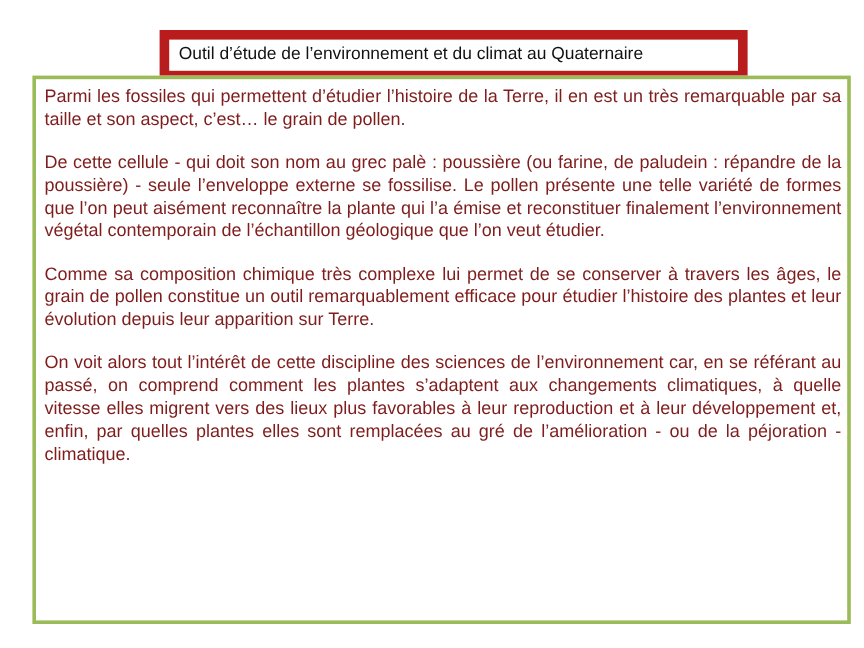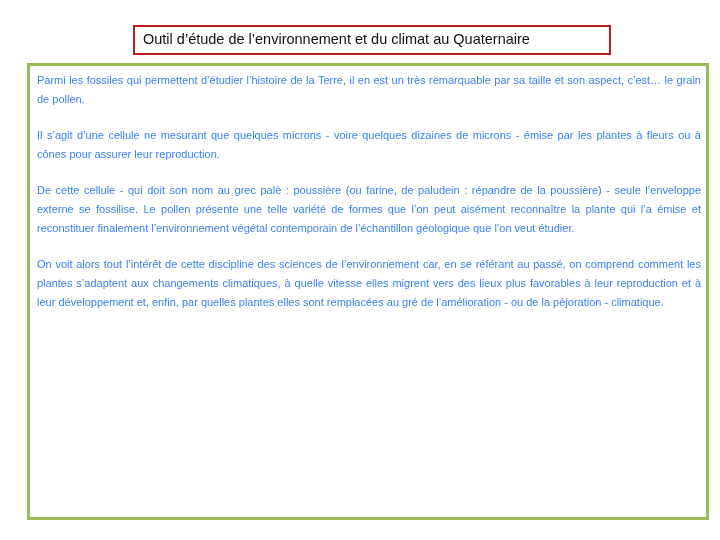--- a/index.html
+++ b/index.html
@@ -14,21 +14,21 @@
       overflow: hidden;
       font-family: "Liberation Sans", "DejaVu Sans", sans-serif;
       color: #111111;
     }
     .title-box {
       position: absolute;
       left: 133px;
       top: 25px;
       width: 474px;
       height: 26px;
-      border: 2px solid #b91c1c;
+      border: 8px solid #b91c1c;
       box-sizing: content-box;
       background: #ffffff;
     }
     .title-text {
       position: absolute;
       left: 8px;
       top: 4px;
       font-size: 14.5px;
       letter-spacing: 0px;
       white-space: nowrap;
@@ -45,34 +45,34 @@
       background: #ffffff;
     }
     .content-inner {
       position: absolute;
       left: 7px;
       top: 5px;
       width: 664px;
     }
     .para {
       margin: 0 0 17px 0;
-      font-size: 11px;
+      font-size: 15px;
       line-height: 19px;
       text-align: justify;
       text-align-last: left;
-      color: #3b82f6;
+      color: #7f1d1d;
     }
   </style>
 </head>
 <body>
 
 <div class="title-box">
   <span class="title-text">Outil d’étude de l’environnement et du climat au Quaternaire</span>
 </div>
 
 <div class="content-box">
   <div class="content-inner">
     <p class="para">Parmi les fossiles qui permettent d’étudier l’histoire de la Terre, il en est un très remarquable par sa taille et son aspect, c’est… le grain de pollen.</p>
-    <p class="para">Il s’agit d’une cellule ne mesurant que quelques microns - voire quelques dizaines de microns - émise par les plantes à fleurs ou à cônes pour assurer leur reproduction.</p>
     <p class="para">De cette cellule - qui doit son nom au grec palè : poussière (ou farine, de paludein : répandre de la poussière) - seule l’enveloppe externe se fossilise. Le pollen présente une telle variété de formes que l’on peut aisément reconnaître la plante qui l’a émise et reconstituer finalement l’environnement végétal contemporain de l’échantillon géologique que l’on veut étudier.</p>
+    <p class="para">Comme sa composition chimique très complexe lui permet de se conserver à travers les âges, le grain de pollen constitue un outil remarquablement efficace pour étudier l’histoire des plantes et leur évolution depuis leur apparition sur Terre.</p>
     <p class="para">On voit alors tout l’intérêt de cette discipline des sciences de l’environnement car, en se référant au passé, on comprend comment les plantes s’adaptent aux changements climatiques, à quelle vitesse elles migrent vers des lieux plus favorables à leur reproduction et à leur développement et, enfin, par quelles plantes elles sont remplacées au gré de l’amélioration - ou de la péjoration - climatique.</p>
   </div>
 </div>
 
 </body></html>

